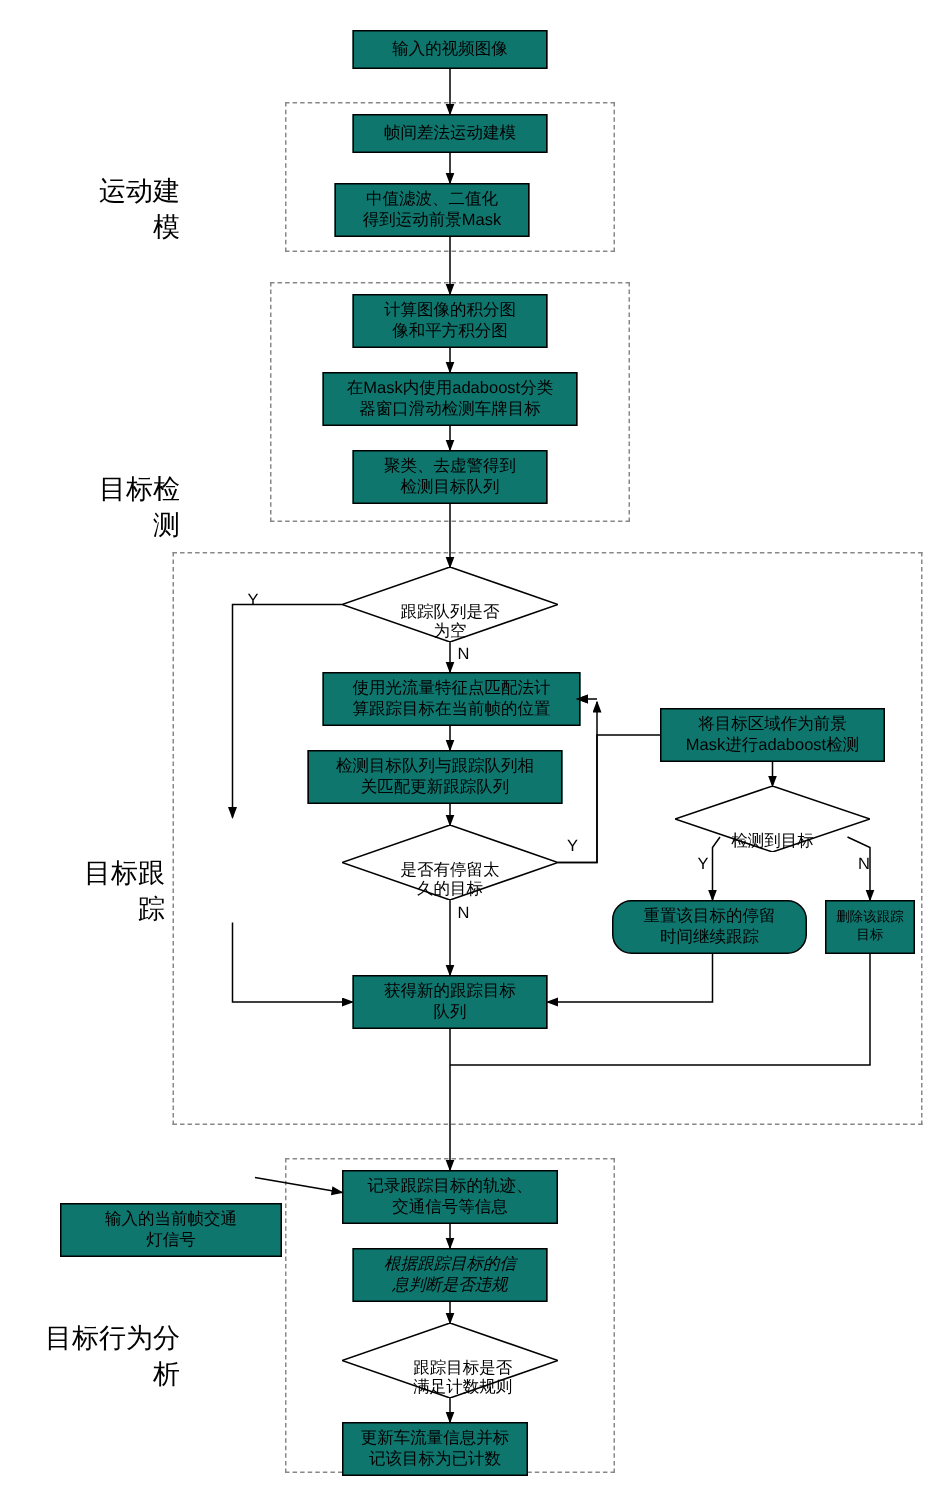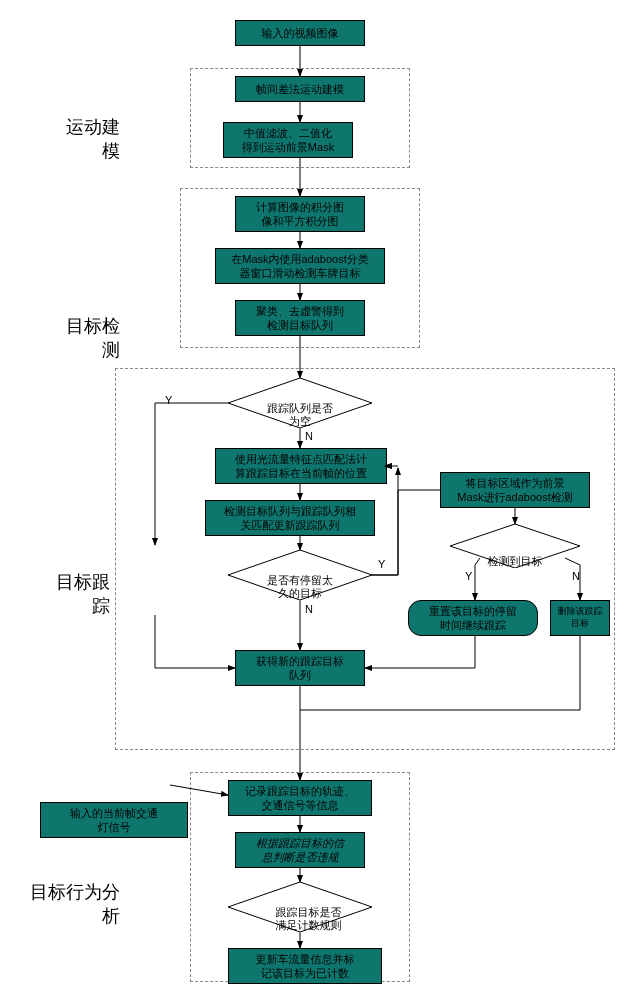--- a/index.html
+++ b/index.html
@@ -137,21 +137,21 @@
 息判断是否违规</div>
 
   <div class="diamond" style="left:218px; top:872px; width:144px; height:50px;">
     <svg width="144" height="50">
         <polygon points="72,0 144,25 72,50 0,25" fill="#fff" stroke="#000"></polygon>
       </svg>
     <div class="dtxt" style="white-space:pre-line;margin-left:17px;">跟踪目标是否
 满足计数规则</div>
   </div>
 
-  <div class="box" style="left:218px; top:938px; width:154px; height:36px; white-space:pre-line;font-family:Liberation Serif, serif;">更新车流量信息并标
+  <div class="box" style="left:218px; top:938px; width:124px; height:36px; white-space:pre-line;font-family:Liberation Serif, serif;">更新车流量信息并标
 记该目标为已计数</div>
 
   <div class="edge-label" style="left:155px; top:384px;">Y</div>
   <div class="edge-label" style="left:295px; top:420px;">N</div>
   <div class="edge-label" style="left:295px; top:593px;">N</div>
   <div class="edge-label" style="left:368px; top:548px;">Y</div>
   <div class="edge-label" style="left:455px; top:560px;">Y</div>
   <div class="edge-label" style="left:562px; top:560px;">N</div>
 
   <svg class="arrows">

